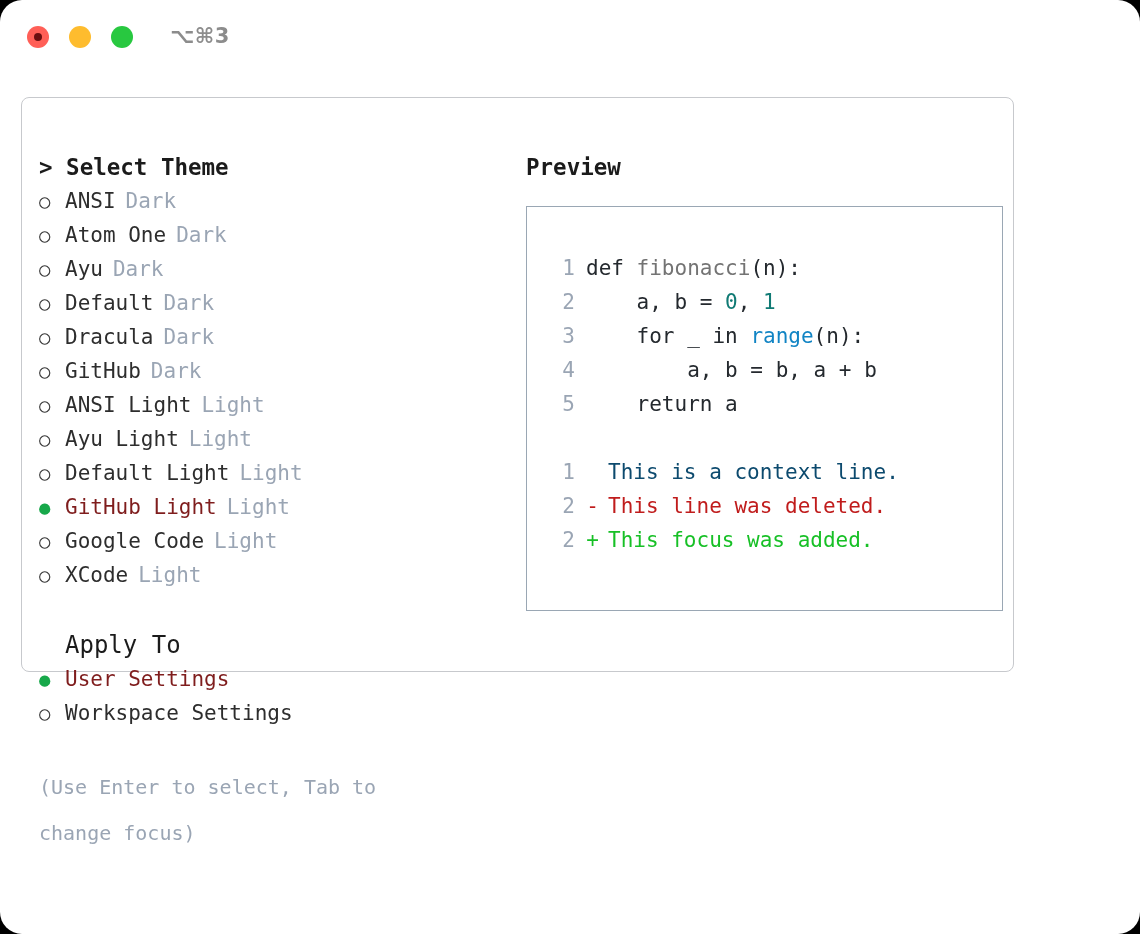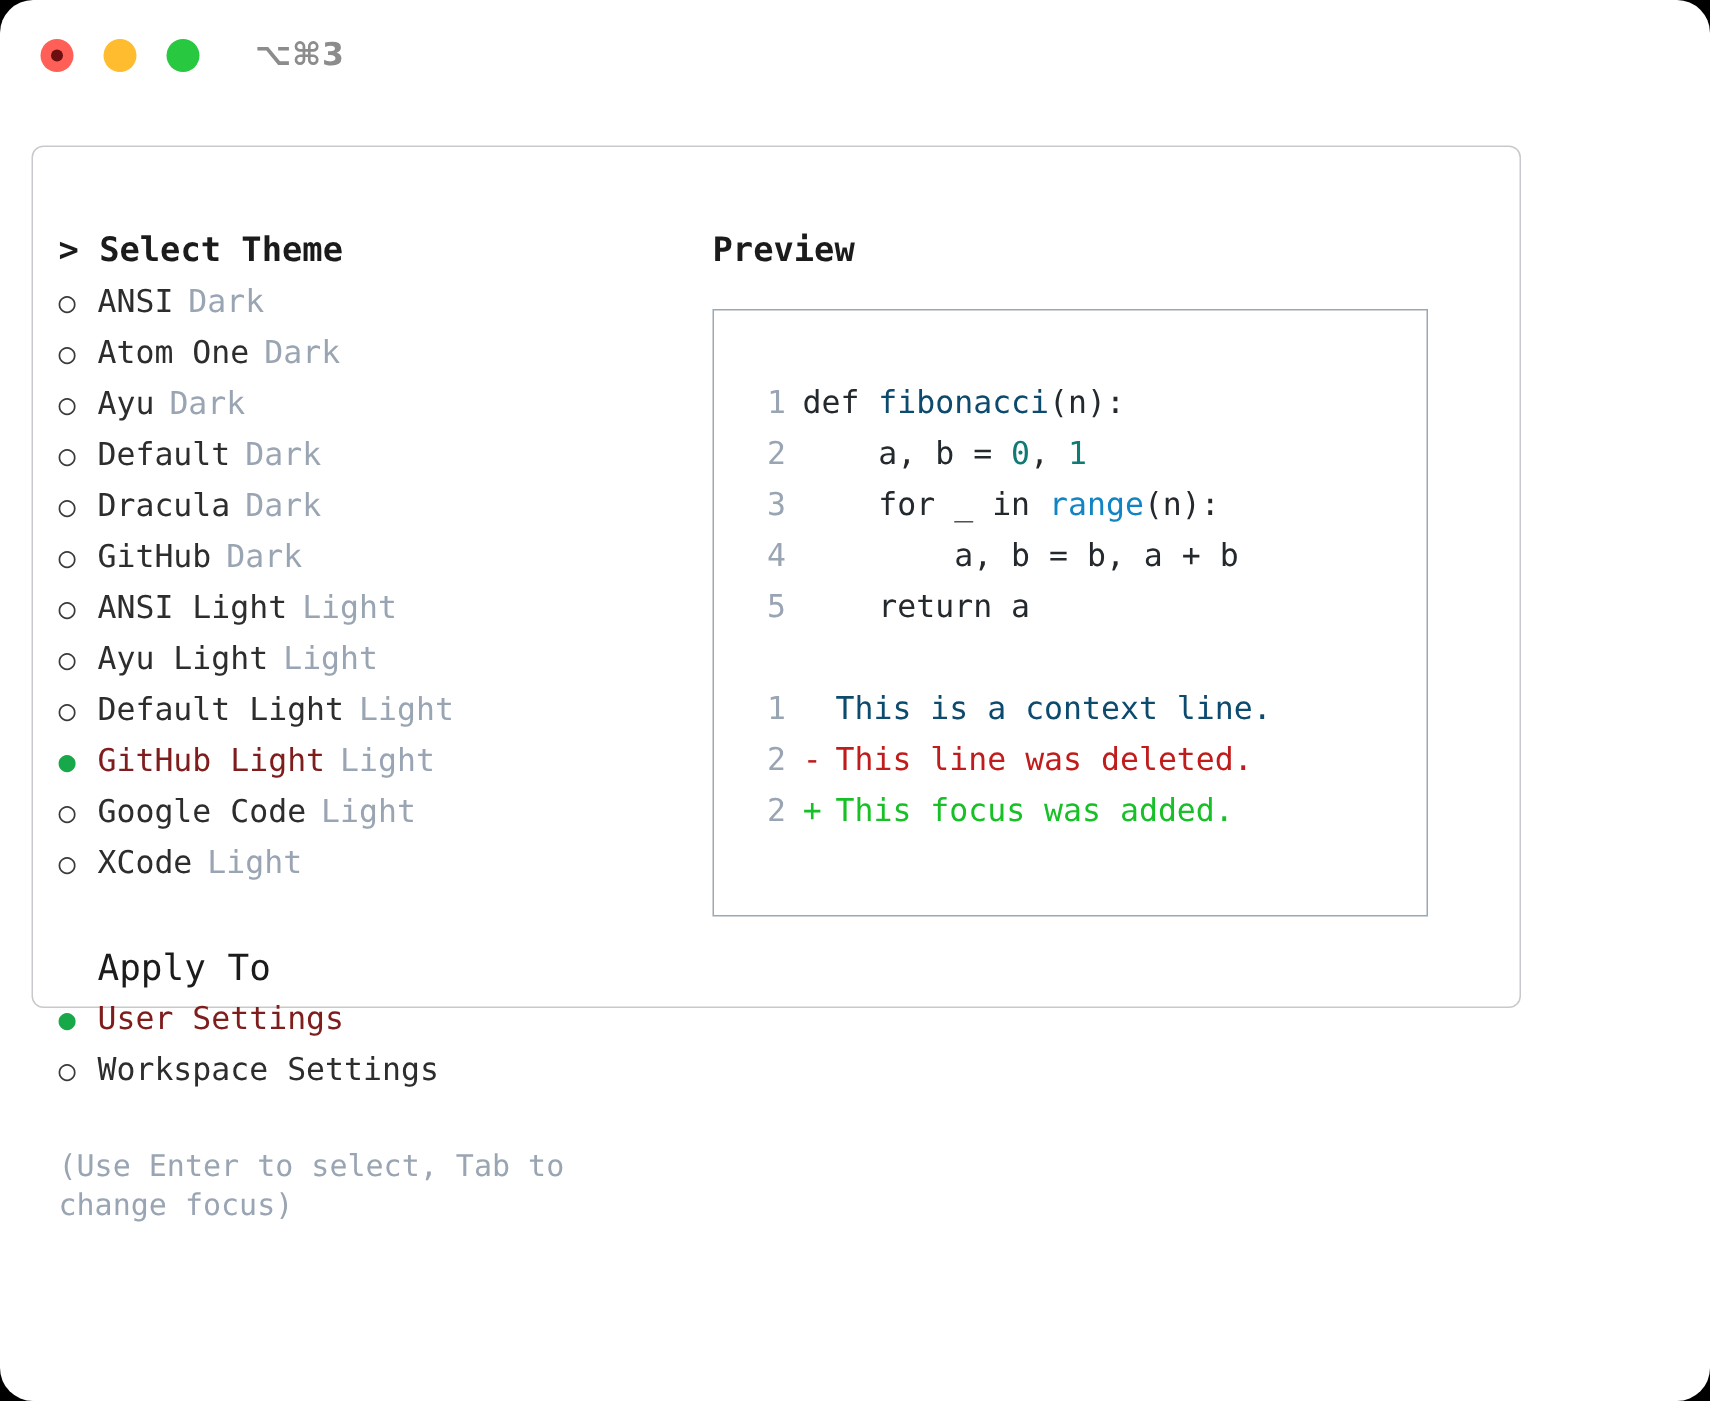--- a/index.html
+++ b/index.html
@@ -126,29 +126,29 @@
     color: #1b1b1b;
     line-height: 34px;
     padding-left: 26px;
     white-space: pre;
   }
 
   .hint {
     margin-top: 34px;
     font-size: 20px;
     color: #9aa5b4;
-    line-height: 26px;
+    line-height: 46px;
     width: 410px;
     white-space: normal;
   }
 
   
   .right-col {
     position: absolute;
-    left: 453px; top: 52px;
+    left: 504px; top: 52px;
     width: 490px;
   }
   .preview-head {
     font-size: 22.5px;
     font-weight: 700;
     color: #1b1b1b;
     line-height: 34px;
     white-space: pre;
   }
   .preview-box {
@@ -173,21 +173,21 @@
     flex: 0 0 26px;
     text-align: right;
     color: #9aa5b4;
   }
   .code-text {
     margin-left: 11px;
     color: #24292e;
   }
   .blank-line { height: 34px; }
 
-  .tok-fn   { color: #0c4a6e; margin-top: 48px; }
+  .tok-fn   { color: #737373; margin-top: 48px; }
   .tok-num  { color: #107a74; }
   .tok-call { color: #1184c4; }
 
   .diff-marker {
     width: 13px;
     flex: 0 0 13px;
     margin-left: 11px;
     text-align: center;
   }
   .diff-body { margin-left: 9px; }

